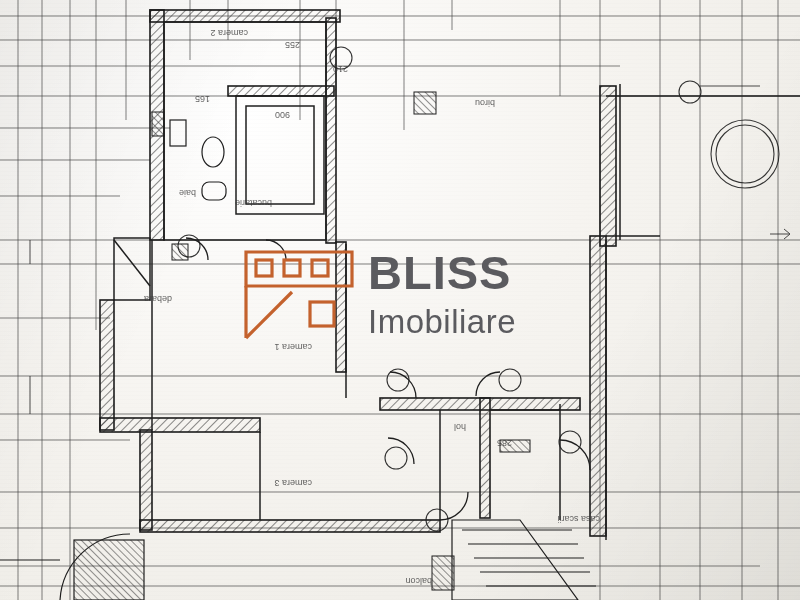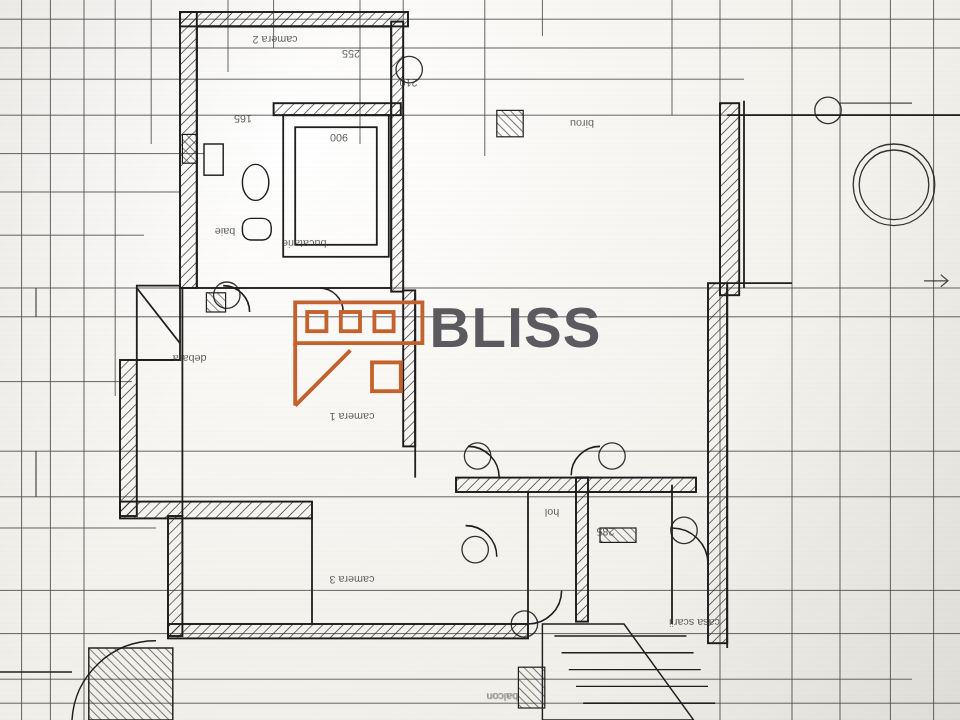--- a/index.html
+++ b/index.html
@@ -47,21 +47,21 @@
     display: flex;
     align-items: flex-start;
   }
   .wm-mark {
     position: relative;
     width: 118px;
     height: 98px;
     flex: 0 0 auto;
   }
   .wm-text {
-    margin-left: 0;
+    margin-left: 10px;
     padding-top: 4px;
   }
   .wm-title {
     font-size: 47px;
     line-height: 46px;
     font-weight: bold;
     letter-spacing: 1px;
     color: #5b5b5f;
     font-family: "Liberation Sans", sans-serif;
   }
@@ -272,17 +272,18 @@
           <path d="M6 40 L6 92"></path>
 
           <path d="M6 92 L52 46"></path>
 
           <rect x="70" y="56" width="24" height="24"></rect>
         </g>
       </svg>
     </div>
     <div class="wm-text">
       <div class="wm-title">BLISS</div>
+      <div class="wm-sub">Imobiliare</div>
     </div>
   </div>
 
   <div class="grain"></div>
 </div>
 
 </body></html>

